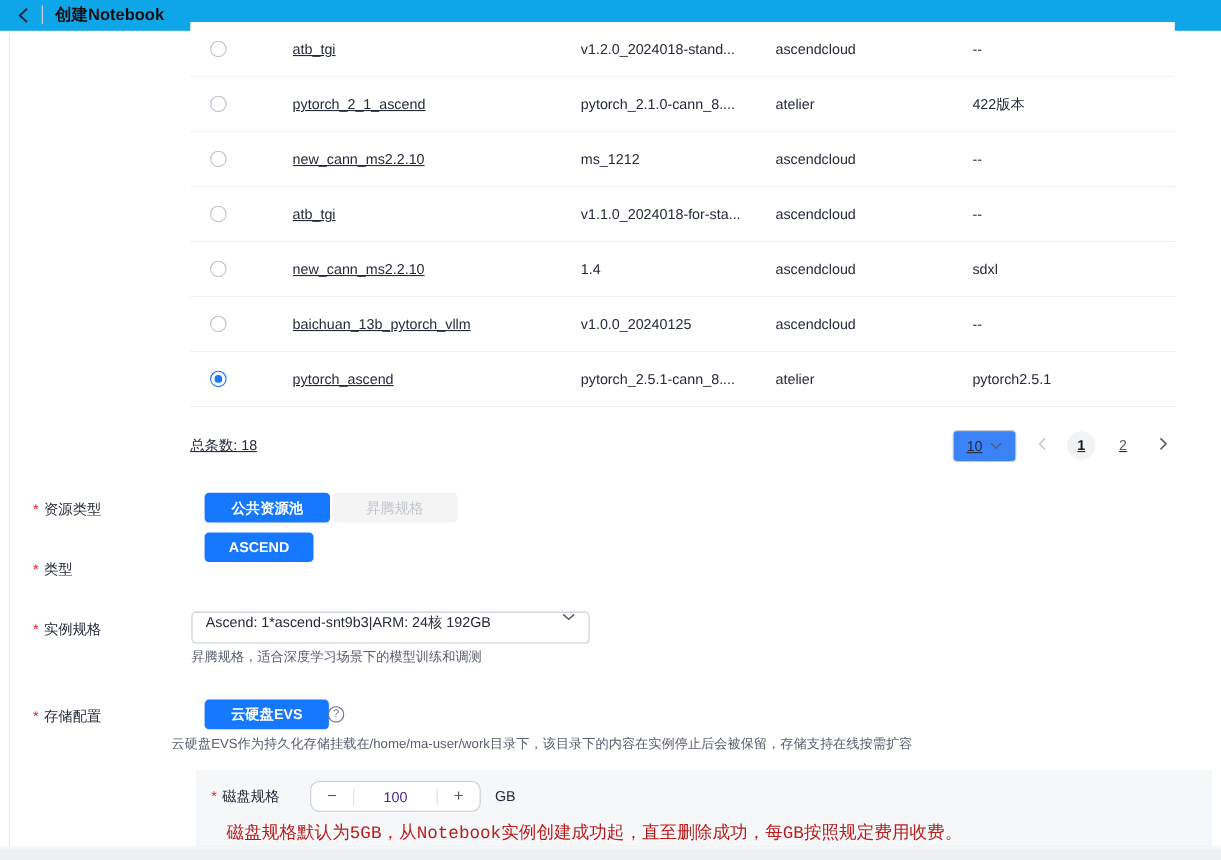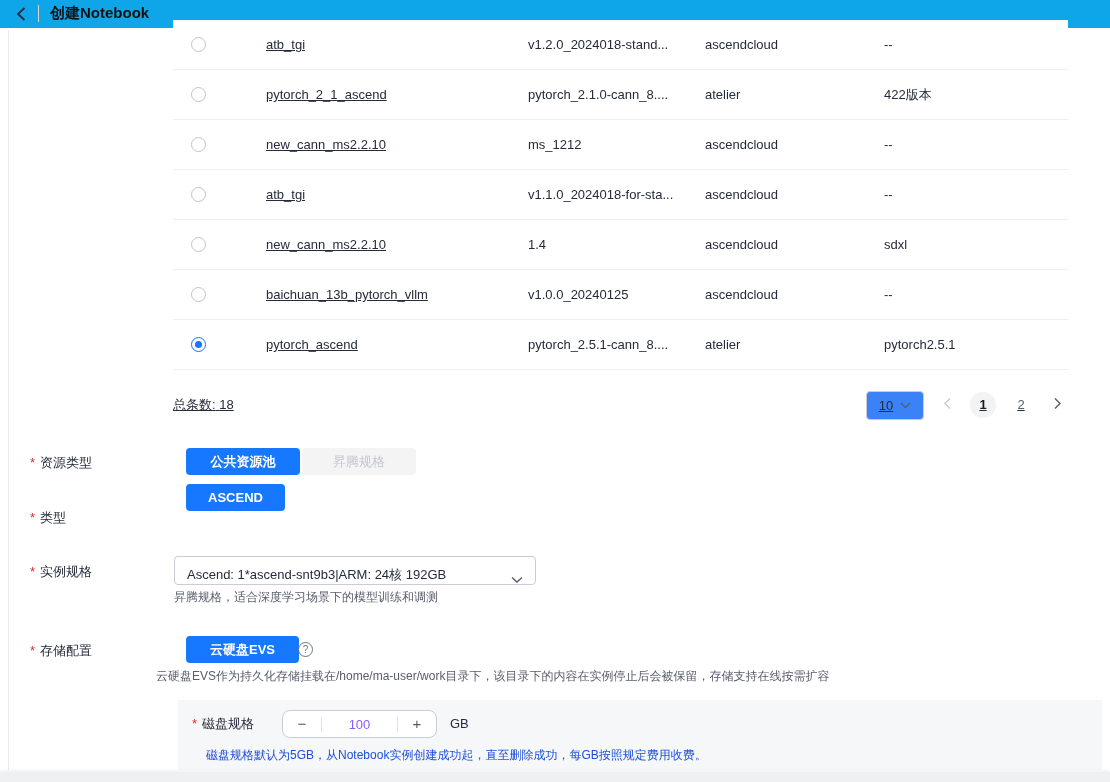--- a/index.html
+++ b/index.html
@@ -45,37 +45,37 @@
   
   .form-label { position:absolute; left:30px; font-size:13px; color:#252b3a; white-space:nowrap; }
   .req { color:#e02e24; margin-right:5px; font-size:13px; }
   .btn { position:absolute; height:27px; line-height:27px; text-align:center; font-size:13px;
     border-radius:4px; cursor:pointer;margin-left:12px; }
   .btn-primary { background:#1677ff; color:#fff; font-weight:600; }
   .btn-disabled { background:#f4f4f5; color:#c3c7ce; font-weight:400; cursor:not-allowed; }
 
   .select-box { position:absolute; left:174px; top:556px; width:362px; height:29px;
     border:1px solid #c9ccd4; border-radius:4px; background:#fff; display:flex;
-    align-items:flex-end; padding:0 12px; font-size:13px; cursor:pointer; }
+    align-items:flex-start; padding:0 12px; font-size:13px; cursor:pointer; }
   .select-box .sel-text { flex:1; overflow:hidden; white-space:nowrap; }
 
   .hint { position:absolute; font-size:12px; color:#575d6c; white-space:nowrap;text-align:right; }
 
   .q-icon { position:absolute; left:298px; top:642px; width:15px; height:15px; border:1px solid #6b7280;
     border-radius:50%; font-size:10px; line-height:13px; text-align:center; color:#6b7280; cursor:pointer; }
 
   .disk-panel { position:absolute; left:178px; top:700px; width:924px; height:70px; background:#f6f7f9; }
   .disk-label { position:absolute; left:14px; top:10px; height:28px; line-height:28px; font-size:13px; }
   .stepper { position:absolute; left:104px; top:10px; width:155px; height:28px; background:#fff;
     border:1px solid #c9ccd4; border-radius:8px; display:flex; align-items:center; }
   .step-btn { width:38px; text-align:center; font-size:15px; color:#595959; cursor:pointer; line-height:26px; }
   .step-sep { width:1px; height:15px; background:#e2e2e2; }
-  .step-val { flex:1; text-align:center; font-size:13px; color:#8b5cf6; }
+  .step-val { flex:1; text-align:center; font-size:13px; color:#4c1d95; }
   .disk-unit { position:absolute; left:272px; top:10px; line-height:28px; font-size:13px; }
-  .disk-hint { position:absolute; left:28px; top:47px; font-size:12px; color:#1d4ed8; white-space:nowrap; }
+  .disk-hint { position:absolute; left:28px; top:47px; font-size:16px; color:#b91c1c; white-space:nowrap;font-family:Liberation Mono, monospace; }
 
   .page-bottom { position:absolute; left:0; top:772px; width:1110px; height:10px;
     background:#eef0f2; box-shadow:0 -2px 3px rgba(0,0,0,0.05); }
 
   .chev svg { display:block; }
 </style>
 </head>
 <body>
 
 <div class="header">

